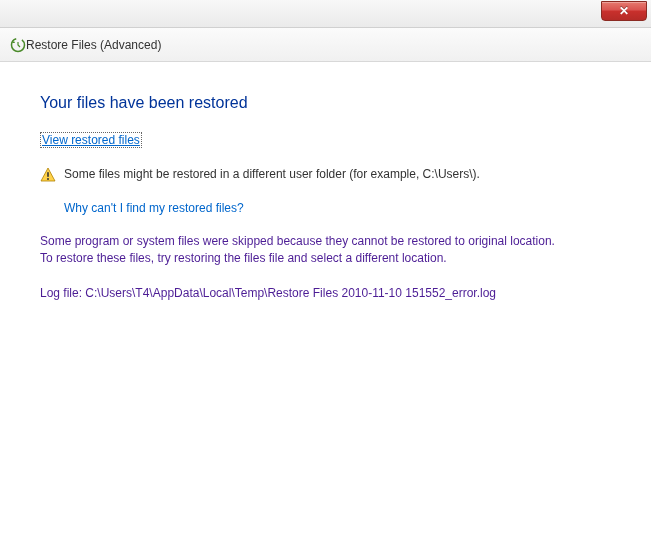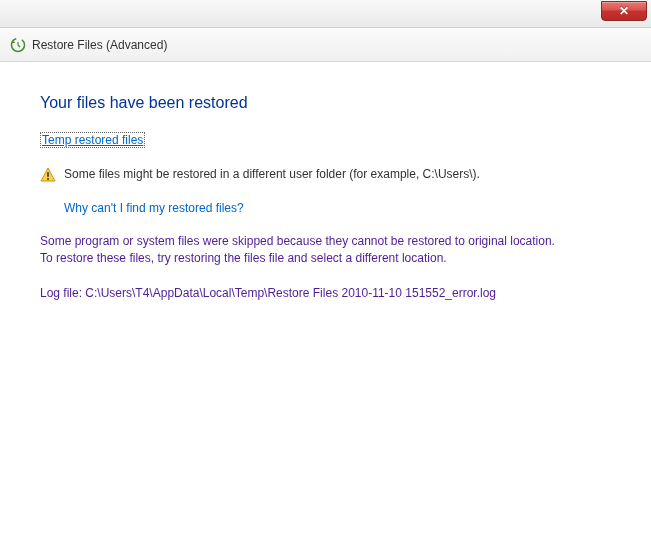--- a/index.html
+++ b/index.html
@@ -66,21 +66,20 @@
       font-weight: bold;
       text-shadow: 0 -1px 0 rgba(0,0,0,0.4);
     }
     .header {
       height: 34px;
       background: linear-gradient(to bottom, #fbfbfb 0%, #f0f0f0 100%);
       border-bottom: 1px solid #d8d8d8;
       display: flex;
       align-items: center;
       padding: 0 10px;
-      gap: 6px;
     }
     .header-icon {
       width: 16px;
       height: 16px;
       display: inline-flex;
       align-items: center;
       justify-content: center;
     }
     .header-title {
       font-size: 12px;
@@ -195,21 +194,21 @@
         <path d="M8 5 L8 8 L10 10" fill="none" stroke="#4a8a2a" stroke-width="1.2"></path>
       </svg>
     </span>
     <span class="header-title">Restore Files (Advanced)</span>
   </div>
 
   <div class="content">
     <h1 class="main-heading">Your files have been restored</h1>
 
     <div class="section">
-      <a class="link link-dotted">Temp restored files</a>
+      <a class="link link-dotted">View restored files</a>
     </div>
 
     <div class="section">
       <div class="warning-row">
         <span class="warning-icon">
           <svg width="16" height="16" viewBox="0 0 16 16">
             <path d="M8 1 L15 14 L1 14 Z" fill="#ffd24a" stroke="#b08000" stroke-width="0.8"></path>
             <rect x="7.2" y="5" width="1.6" height="5" fill="#333" rx="0.8"></rect>
             <circle cx="8" cy="12" r="1" fill="#333"></circle>
           </svg>

